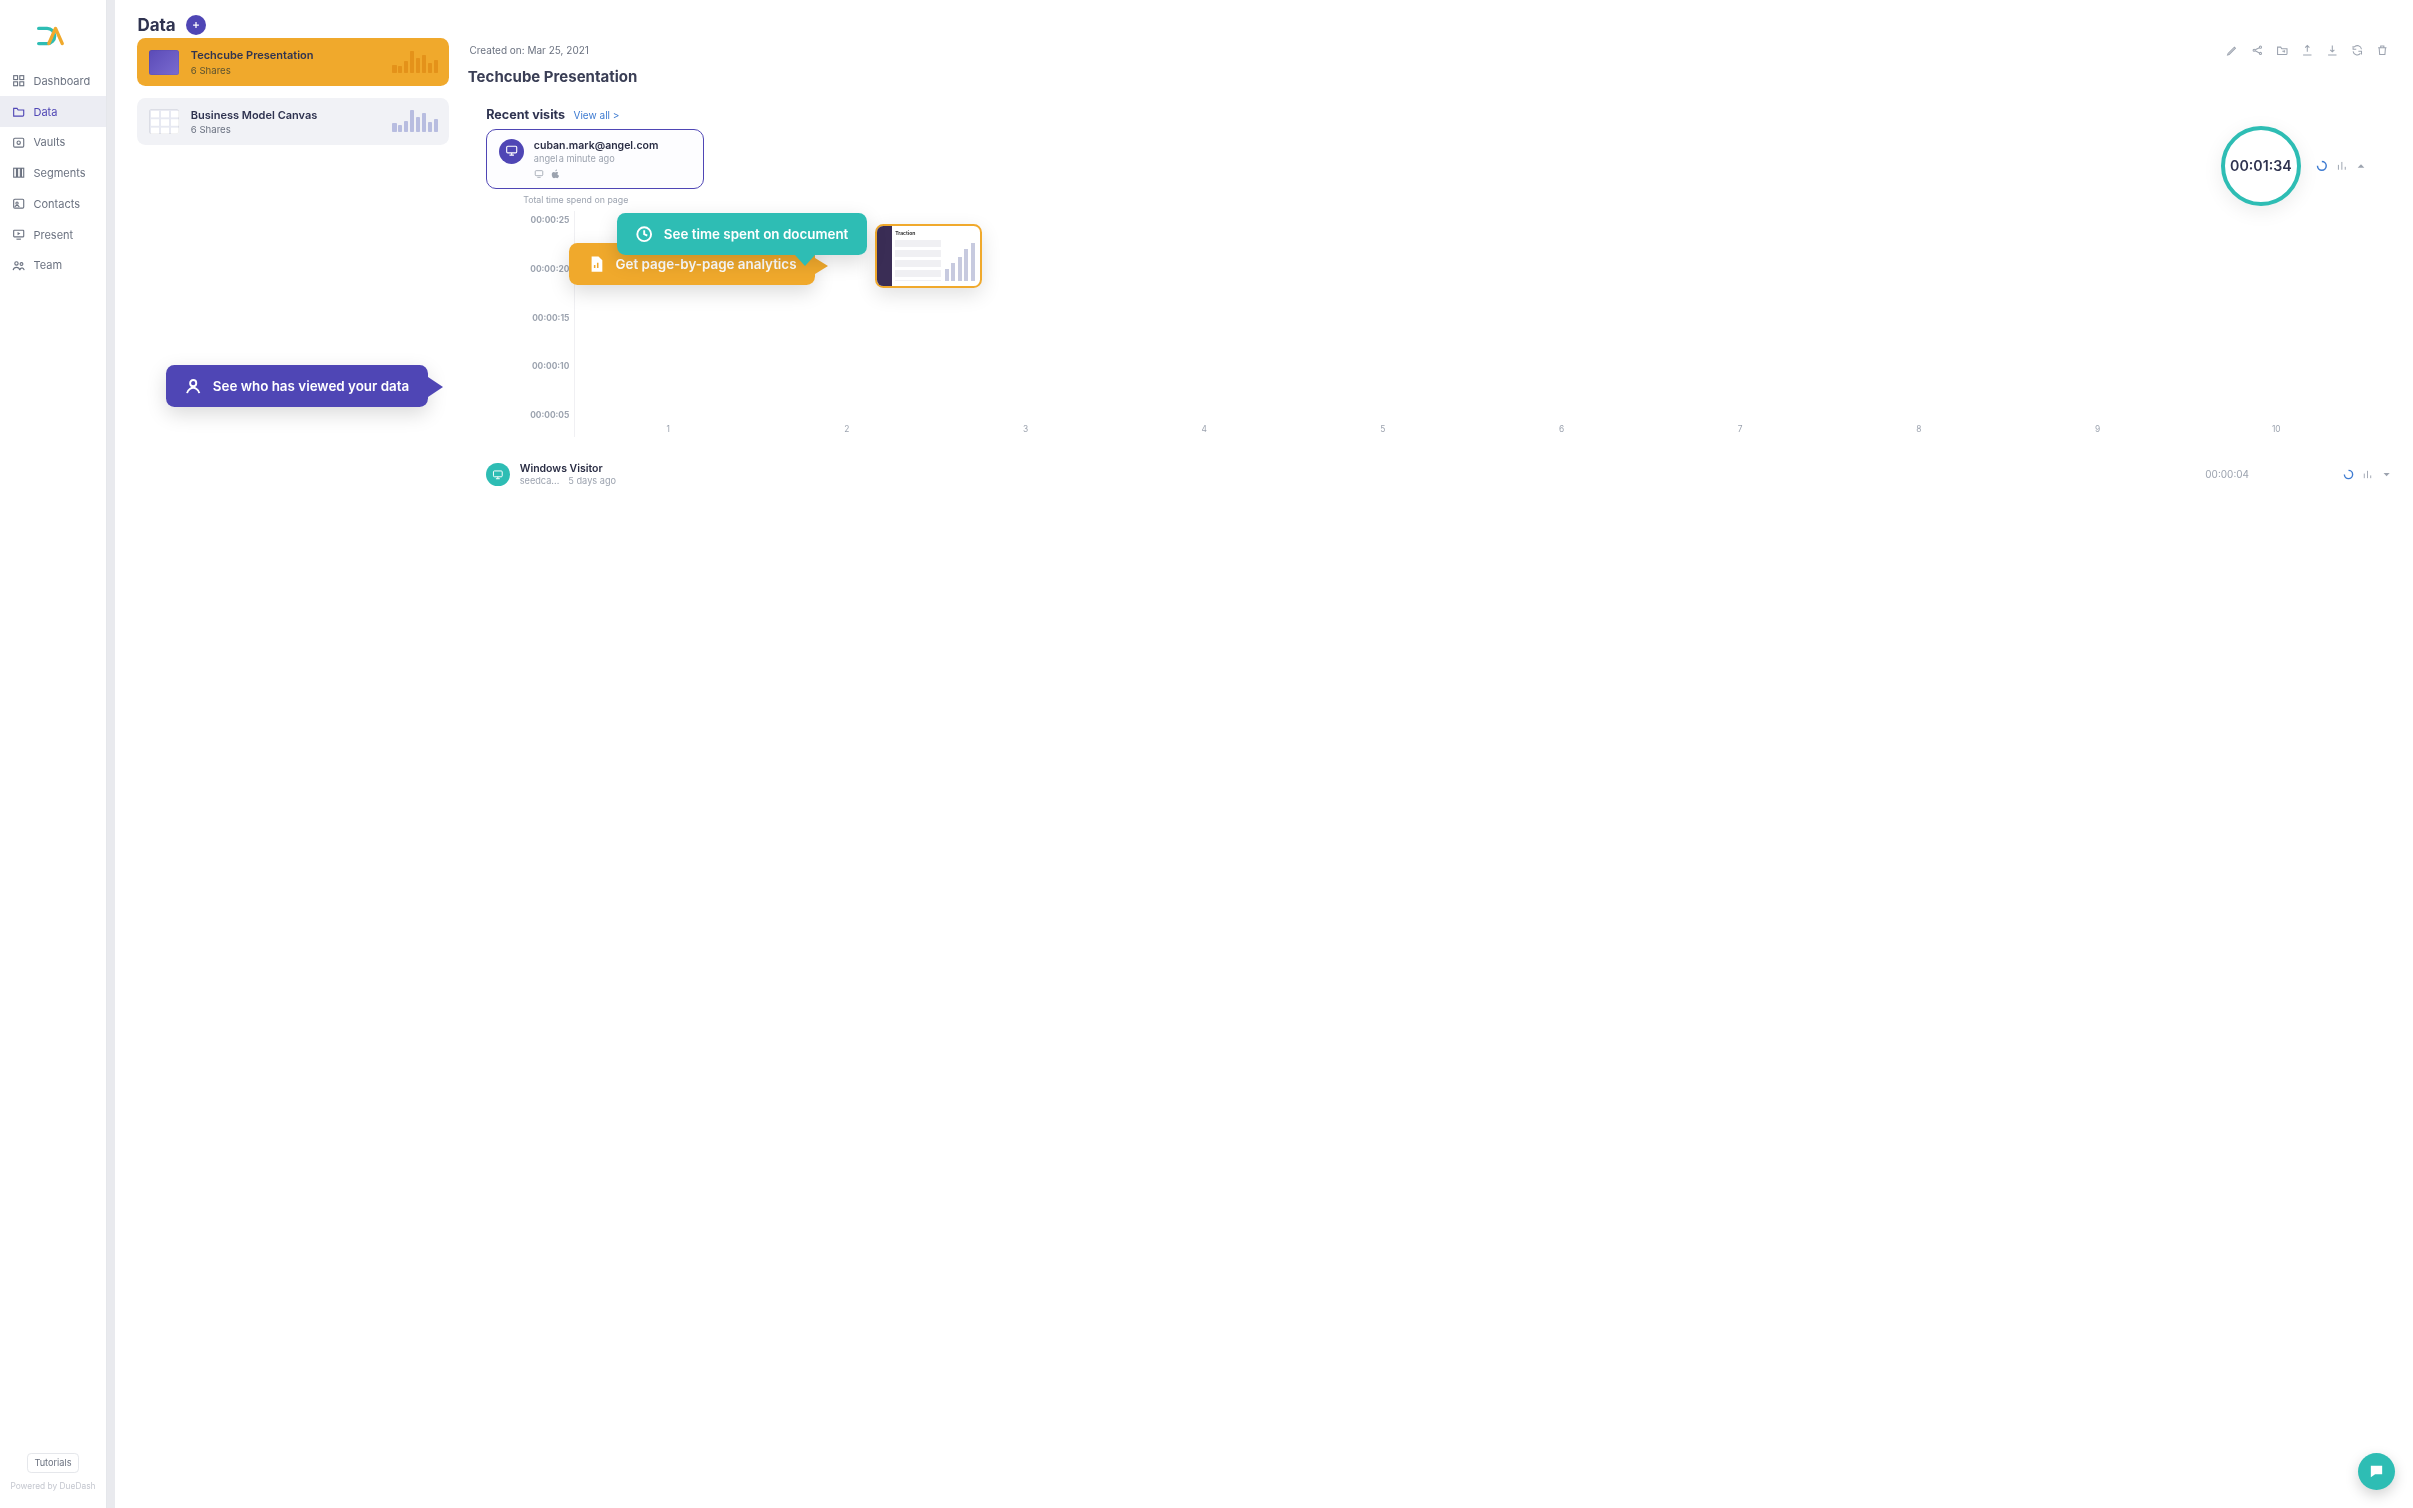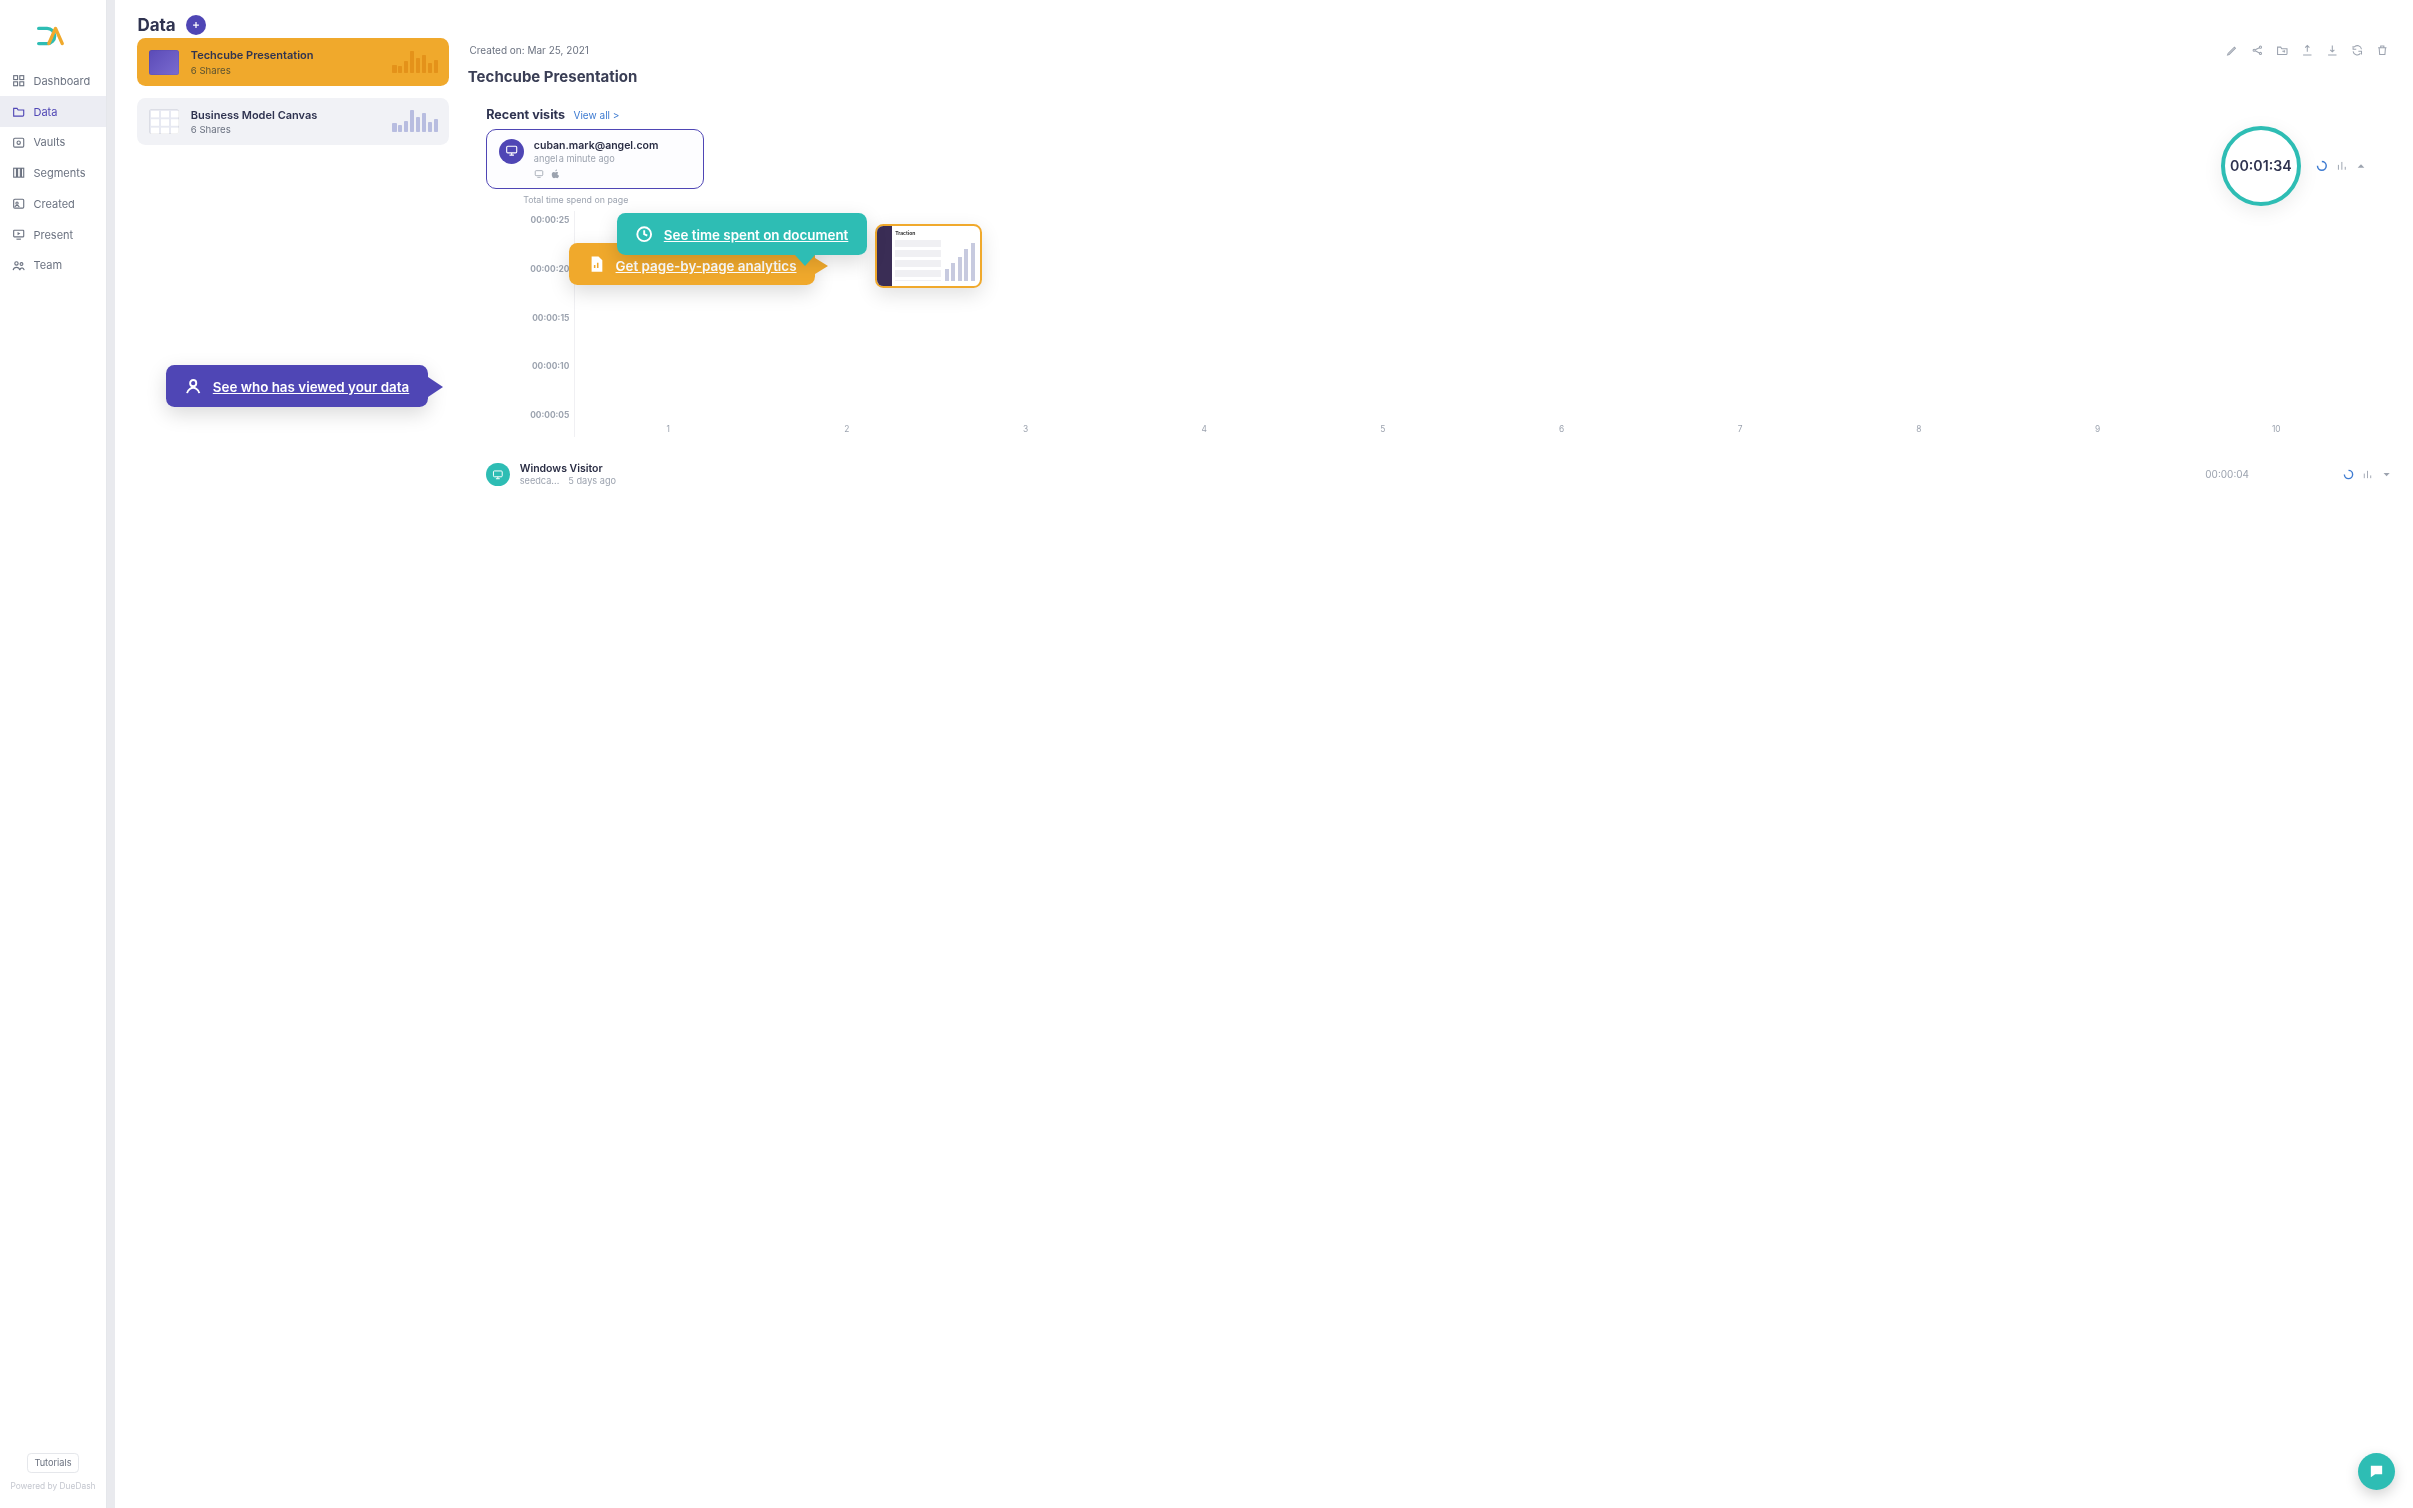--- a/index.html
+++ b/index.html
@@ -103,21 +103,21 @@
   .xlabel{font-size:8.4px;color:var(--slate-light);height:13.4px;}
   
   .visit-row2{display:flex;align-items:center;gap:10px;margin-top:25px;margin-left:0;}
   .visit-ico2{width:23.5px;height:23.5px;border-radius:50%;background:var(--teal);display:flex;align-items:center;justify-content:center;color:#fff;}
   .row2-mid{display:flex;flex-direction:column;}
   .row2-title{font-size:10.5px;font-weight:600;color:#2a2d44;}
   .row2-sub{font-size:9.2px;color:var(--slate-light);display:flex;gap:9px;}
   .row2-time{margin-left:auto;margin-right:84px;font-size:10px;color:var(--slate-light);}
   .row2-icons{display:flex;gap:8.4px;color:var(--slate-light);align-items:center;}
   
-  .callout{position:absolute;display:flex;align-items:flex-end;gap:10px;color:#fff;font-size:13.4px;font-weight:600;padding:11.7px 18.4px;border-radius:8.4px;box-shadow:0 6.7px 20px rgba(0,0,0,.15);white-space:nowrap;text-decoration:underline;}
+  .callout{position:absolute;display:flex;align-items:center;gap:10px;color:#fff;font-size:13.4px;font-weight:600;padding:11.7px 18.4px;border-radius:8.4px;box-shadow:0 6.7px 20px rgba(0,0,0,.15);white-space:nowrap;}
   .callout svg{flex:0 0 auto;}
   .callout::after{content:"";position:absolute;width:0;height:0;}
   .callout.purple{background:var(--purple);}
   .callout.purple::after{right:-15px;top:11.7px;border-top:10px solid transparent;border-bottom:10px solid transparent;border-left:15px solid var(--purple);}
   .callout.teal{background:var(--teal);}
   .callout.teal::after{right:52px;bottom:-11.7px;border-left:10px solid transparent;border-right:10px solid transparent;border-top:11.7px solid var(--teal);}
   .callout.orange{background:var(--orange);}
   .callout.orange::after{right:-13.4px;top:15px;border-top:8.4px solid transparent;border-bottom:8.4px solid transparent;border-left:13.4px solid var(--orange);}
   .traction-preview{position:absolute;border:2.5px solid var(--orange);border-radius:8.4px;background:#fff;width:107px;height:64px;box-shadow:0 6.7px 20px rgba(0,0,0,.12);overflow:hidden;}
   .traction-preview .tp-side{position:absolute;left:0;top:0;bottom:0;width:15px;background:#3a2d55;}
@@ -171,21 +171,21 @@
             <rect x="17" y="4" width="4" height="16"></rect>
           </svg>
         <span>Segments</span>
       </div>
       <div class="nav-item">
         <svg width="13.4" height="13.4" viewBox="0 0 24 24" fill="none" stroke="currentColor" stroke-width="2">
             <rect x="3" y="4" width="18" height="16" rx="2"></rect>
             <circle cx="9" cy="11" r="2"></circle>
             <path d="M5 18c1-2 3-3 4-3s3 1 4 3"></path>
           </svg>
-        <span>Created</span>
+        <span>Contacts</span>
       </div>
       <div class="nav-item">
         <svg width="13.4" height="13.4" viewBox="0 0 24 24" fill="none" stroke="currentColor" stroke-width="2">
             <rect x="3" y="4" width="18" height="12" rx="1"></rect>
             <path d="M10 10l5 3-5 3z" fill="currentColor" stroke="none" transform="translate(0,-3)"></path>
             <path d="M8 20h8"></path>
           </svg>
         <span>Present</span>
       </div>
       <div class="nav-item">

